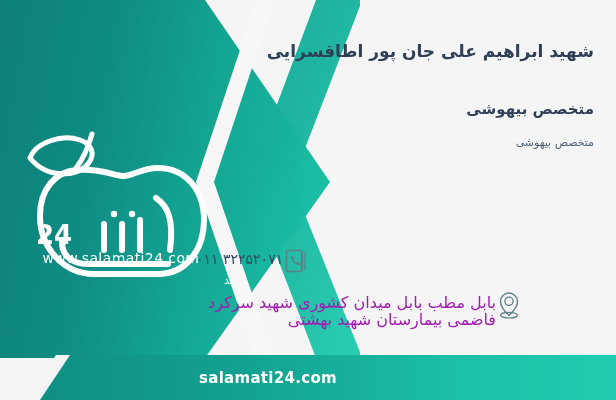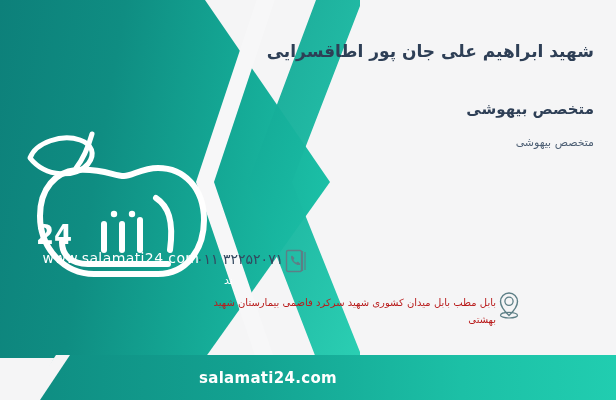--- a/index.html
+++ b/index.html
@@ -90,22 +90,22 @@
   .row-phone{right:20px;top:248px;width:400px;}
   .row-addr{right:20px;top:290px;width:400px;}
 
   .ico{
     width:26px;height:30px;flex:0 0 26px;margin-left:0;margin-right:6px;
     display:flex;align-items:flex-start;justify-content:center;
   }
   .ico svg{display:block;}
 
   .row-txt{
-    text-align:right;direction:rtl;color:#b91c1c;
-    font-size:10px;line-height:17px;padding-top:4px;
+    text-align:right;direction:rtl;color:#a21caf;
+    font-size:16px;line-height:17px;padding-top:4px;
   }
   .phone-txt{font-size:14px;letter-spacing:.6px;color:#33485f;padding-top:3px;}
   .addr-txt{max-width:300px;}
 </style>
 </head>
 <body>
 
 <div id="card">
 
   <div class="teal-main"></div>

